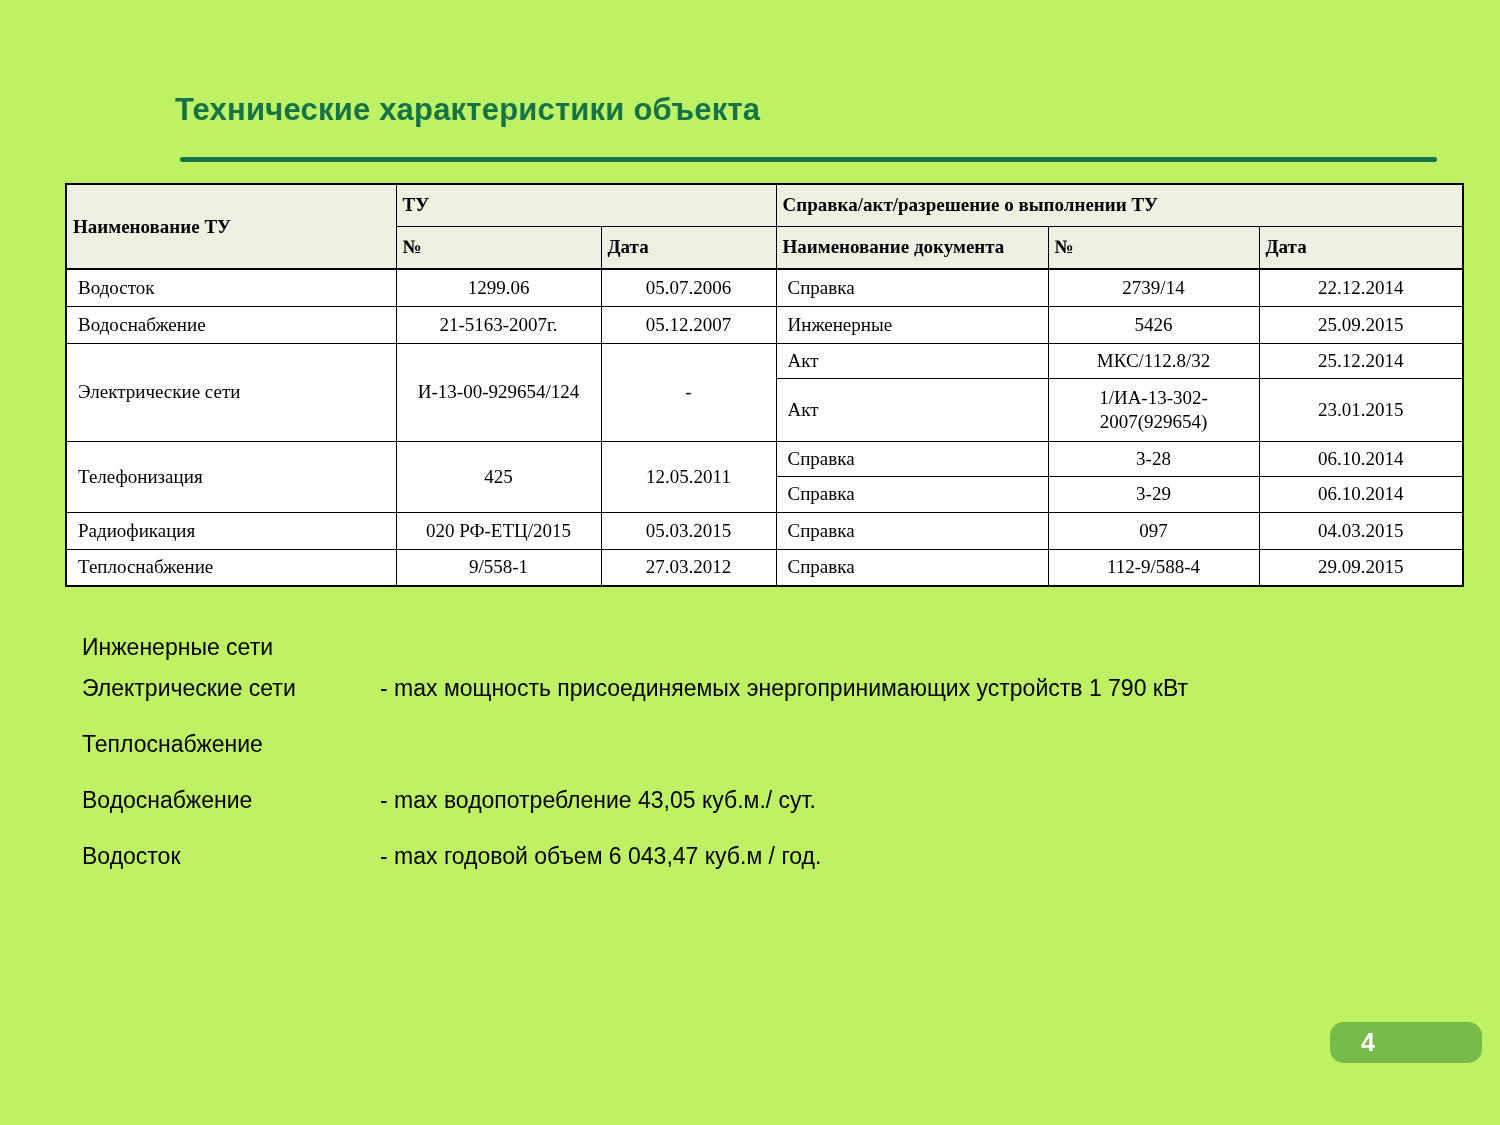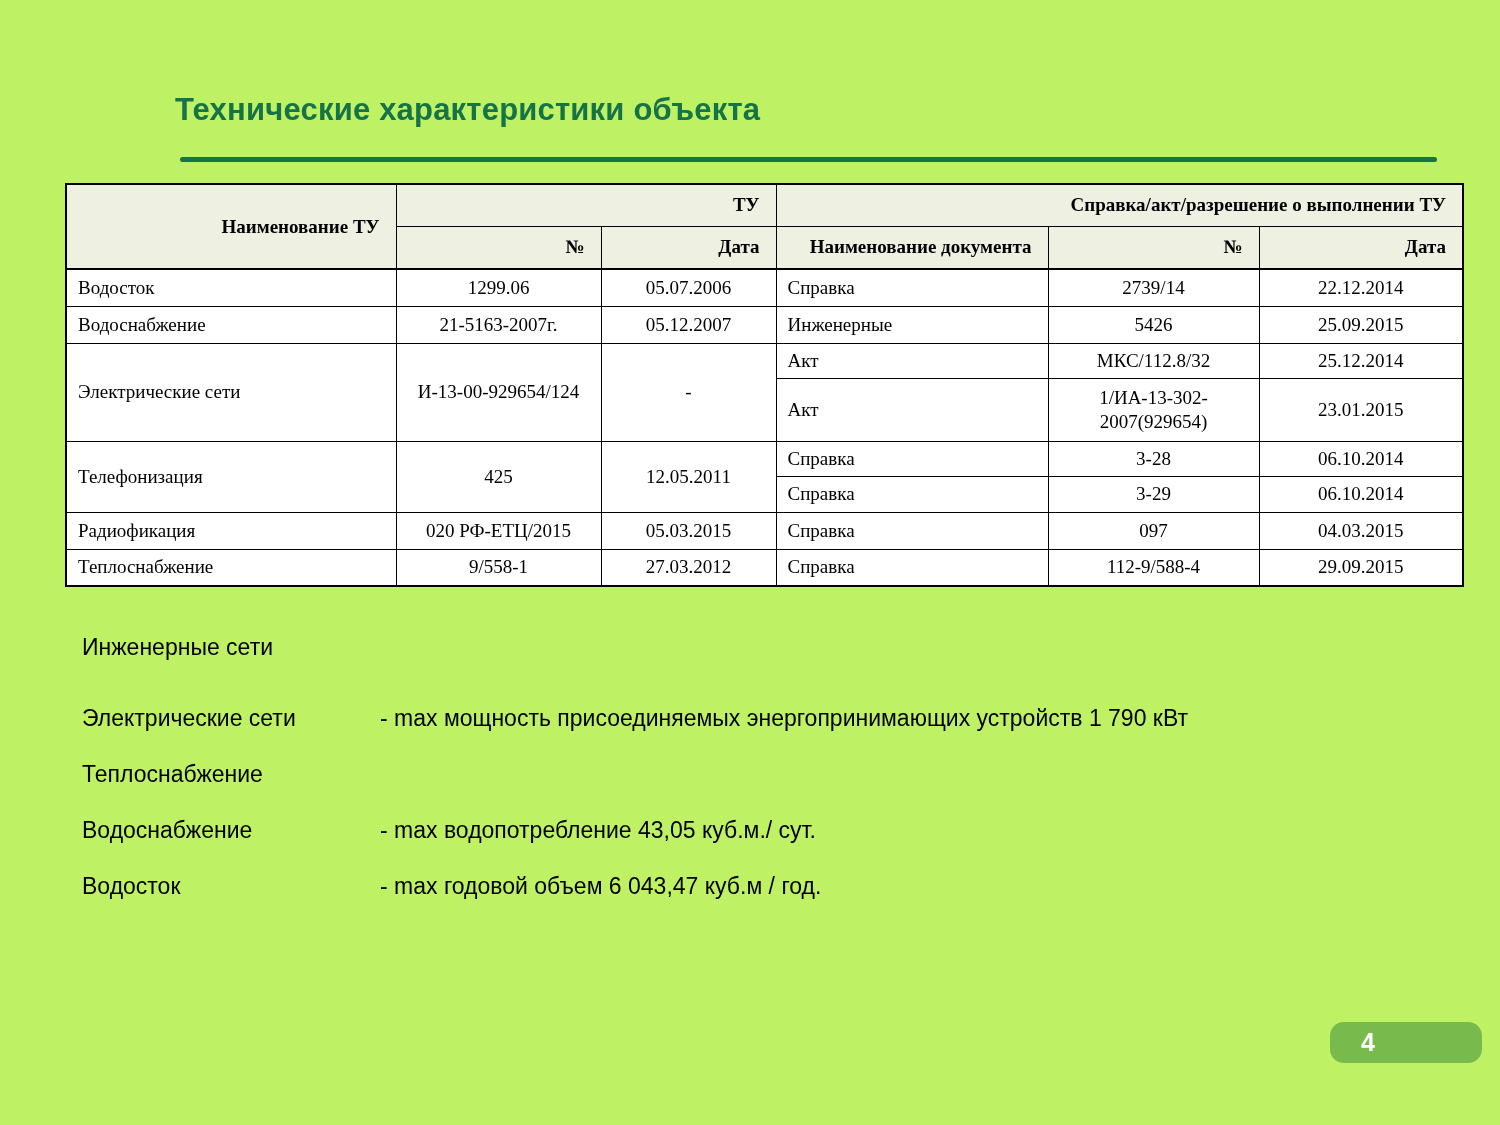--- a/index.html
+++ b/index.html
@@ -42,41 +42,41 @@
   }
   table.tu-table th, table.tu-table td {
     border: 1px solid #000000;
     vertical-align: middle;
     line-height: 1.25;
   }
   table.tu-table { border: 2px solid #000000; }
   table.tu-table th {
     background: #eef0e2;
     font-weight: bold;
-    text-align: right;
-    padding: 4px 16px;
+    text-align: left;
+    padding: 4px 6px;
   }
   table.tu-table thead tr.subhead th,
   table.tu-table thead th.namehead { border-bottom: 2px solid #000000; }
   table.tu-table td { background: #ffffff; padding: 3px 6px; }
   table.tu-table td.left { text-align: left; padding-left: 11px; }
   table.tu-table td.center { text-align: center; }
   tr.h42 { height: 42px; } tr.h43 { height: 43px; }
   tr.h37 { height: 37px; } tr.h35 { height: 35px; }
   tr.h63 { height: 63px; } tr.h36 { height: 36px; }
 
   
   .networks {
     position: absolute;
     left: 82px; top: 634px;
     font-size: 23px;
     color: #000000;
     width: 1320px;
   }
-  .net-heading { margin-bottom: 44px; }
+  .net-heading { margin-bottom: 14px; }
   .net-row { display: flex; margin-bottom: 29px; }
   .net-label { width: 298px; flex: 0 0 298px; }
   .net-desc { flex: 1; }
 
   
   .page-badge {
     position: absolute;
     left: 1330px; top: 1022px;
     width: 152px; height: 41px;
     background: #78ba4b;

